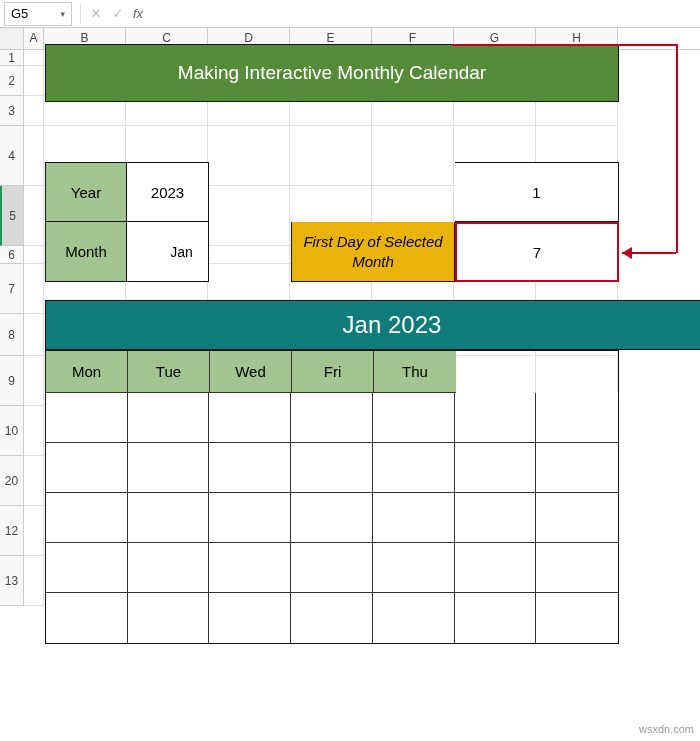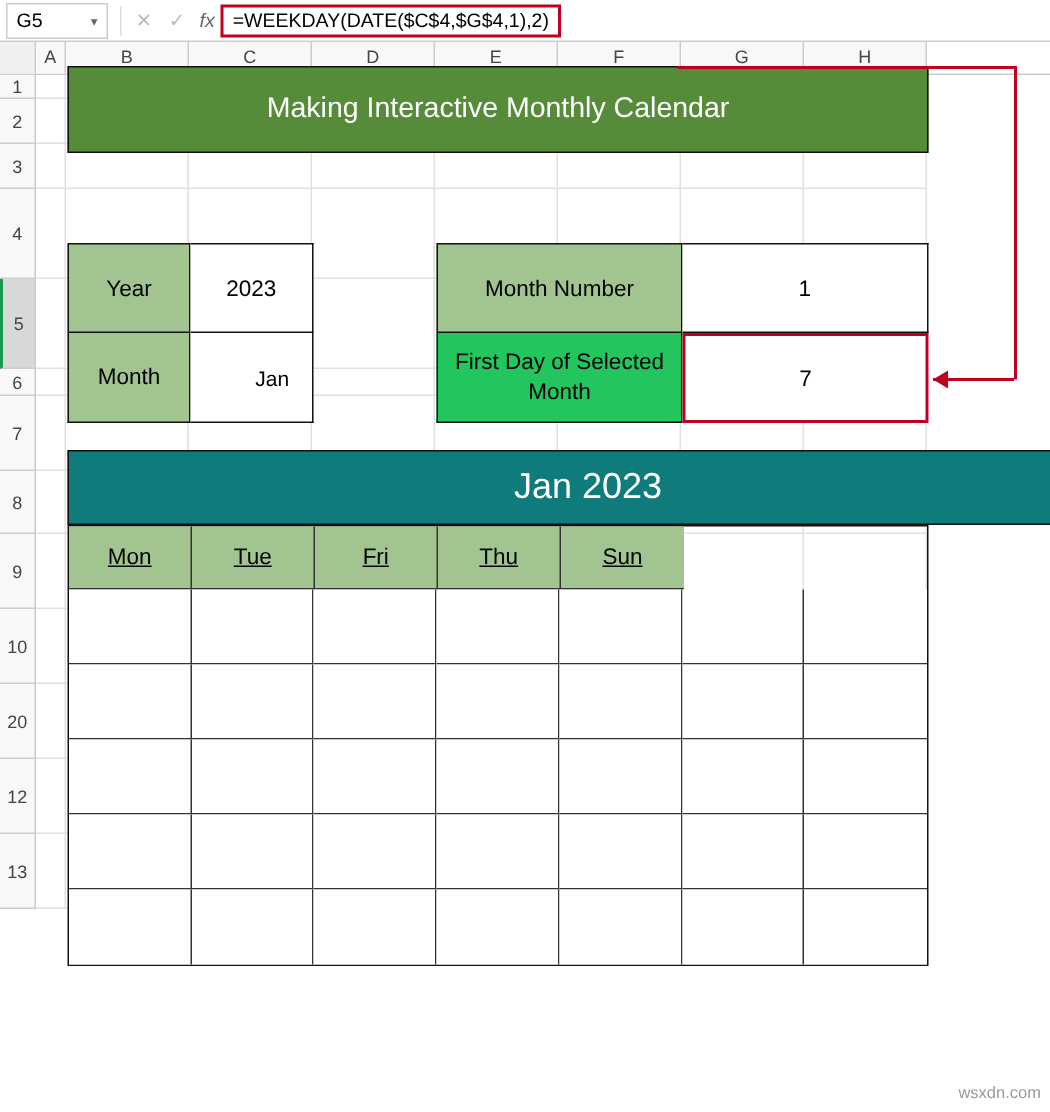--- a/index.html
+++ b/index.html
@@ -29,26 +29,26 @@
     
     .title-bar { left: 45px; top: 16px; width: 574px; height: 58px; background: #568b3a; border: 1.5px solid #111; display: flex; align-items: center; justify-content: center; font-size: 19px; color: #fff; }
     
     .yr-lbl { left: 45px; top: 134px; width: 82px; height: 60px; background: #a2c490; border: 1.5px solid #111; display: flex; align-items: center; justify-content: center; font-size: 15px; }
     .yr-val { left: 127px; top: 134px; width: 82px; height: 60px; background: #fff; border: 1.5px solid #111; border-left: none; display: flex; align-items: center; justify-content: center; font-size: 15px; }
     .mo-lbl { left: 45px; top: 194px; width: 82px; height: 60px; background: #a2c490; border: 1.5px solid #111; border-top: none; display: flex; align-items: center; justify-content: center; font-size: 15px; }
     .mo-val { left: 127px; top: 194px; width: 82px; height: 60px; background: #fff; border: 1.5px solid #111; border-top: none; border-left: none; display: flex; align-items: center; justify-content: center; font-size: 14px; padding-left: 28px; }
     
     .mn-lbl { left: 291px; top: 134px; width: 164px; height: 60px; background: #a2c490; border: 1.5px solid #111; display: flex; align-items: center; justify-content: center; font-size: 15px; }
     .mn-val { left: 455px; top: 134px; width: 164px; height: 60px; background: #fff; border: 1.5px solid #111; border-left: none; display: flex; align-items: center; justify-content: center; font-size: 15px; }
-    .fd-lbl { left: 291px; top: 194px; width: 164px; height: 60px; background: #22c55e; border: 1.5px solid #111; border-top: none; display: flex; align-items: center; justify-content: flex-end; font-size: 15px; text-align: center; line-height: 1.3; }
+    .fd-lbl { left: 291px; top: 194px; width: 164px; height: 60px; background: #eab308; border: 1.5px solid #111; border-top: none; display: flex; align-items: center; justify-content: flex-end; font-size: 15px; text-align: center; line-height: 1.3; font-style: italic; }
     .fd-val { left: 455px; top: 194px; width: 164px; height: 60px; background: #fff; border: 2px solid #c00020; display: flex; align-items: center; justify-content: center; font-size: 15px; }
     
     .cal-title { left: 45px; top: 272px; width: 694px; height: 50px; background: #0f7b7b; border: 1.5px solid #111; display: flex; align-items: center; justify-content: center; font-size: 24px; color: #fff; }
     
-    .cal-grid { left: 45px; top: 322px; width: 574px; border: 1.5px solid #111; text-decoration: underline; }
+    .cal-grid { left: 45px; top: 322px; width: 574px; border: 1.5px solid #111; }
     .cal-row { display: flex; }
     .cal-cell { width: 82px; border-right: 1px solid #333; border-bottom: 1px solid #333; display: flex; align-items: center; justify-content: center; font-size: 15px; }
     .cal-cell:last-child { border-right: none; }
     .cal-head { height: 42px; background: #a2c490; }
     .cal-body { height: 50px; background: #fff; }
     .cal-row:last-child .cal-cell { border-bottom: none; }
     
     .arrow-line { position: absolute; background: #c00020; }
     .arrow-v1 { left: 676px; top: 18px; width: 2px; height: 207px; }
     .arrow-h1 { left: 452px; top: 16px; width: 226px; height: 2px; }
@@ -63,23 +63,20 @@
 
 <div class="name-box-bar">
   <div class="name-box">
     <span>G5</span>
     <span class="name-box-arrow">▾</span>
   </div>
   <div class="divider"></div>
   <div class="fb-icon">✕</div>
   <div class="fb-icon">✓</div>
   <div class="fx-label">fx</div>
-  <div class="formula-box">
-    <span>=WEEKDAY(DATE($C$4,$G$4,1),2)</span>
-  </div>
 </div>
 
 <div class="sheet-area">
   <div class="col-headers">
     <div class="corner"></div>
     <div class="col-h cA">A</div>
     <div class="col-h cB">B</div>
     <div class="col-h cC">C</div>
     <div class="col-h cD">D</div>
     <div class="col-h cE">E</div>
@@ -244,44 +241,41 @@
   <div class="overlay yr-val">
       <span>2023</span>
     </div>
   <div class="overlay mo-lbl">
       <span>Month</span>
     </div>
   <div class="overlay mo-val">
       <span>Jan</span>
     </div>
 
-  <div class="overlay mn-lbl">
-      <span>Month Number</span>
-    </div>
   <div class="overlay mn-val">
       <span>1</span>
     </div>
   <div class="overlay fd-lbl">
       <span>First Day of Selected Month</span>
     </div>
   <div class="overlay fd-val">
       <span>7</span>
     </div>
 
   <div class="overlay cal-title">
       <span>Jan 2023</span>
     </div>
 
   <div class="overlay cal-grid">
     <div class="cal-row">
       <div class="cal-cell cal-head">Mon</div>
       <div class="cal-cell cal-head">Tue</div>
+      <div class="cal-cell cal-head">Wed</div>
       <div class="cal-cell cal-head">Fri</div>
       <div class="cal-cell cal-head">Thu</div>
-      <div class="cal-cell cal-head">Sun</div>
     </div>
     <div class="cal-row">
         <div class="cal-cell cal-body"></div>
         <div class="cal-cell cal-body"></div>
         <div class="cal-cell cal-body"></div>
         <div class="cal-cell cal-body"></div>
         <div class="cal-cell cal-body"></div>
         <div class="cal-cell cal-body"></div>
         <div class="cal-cell cal-body"></div>
       </div>

